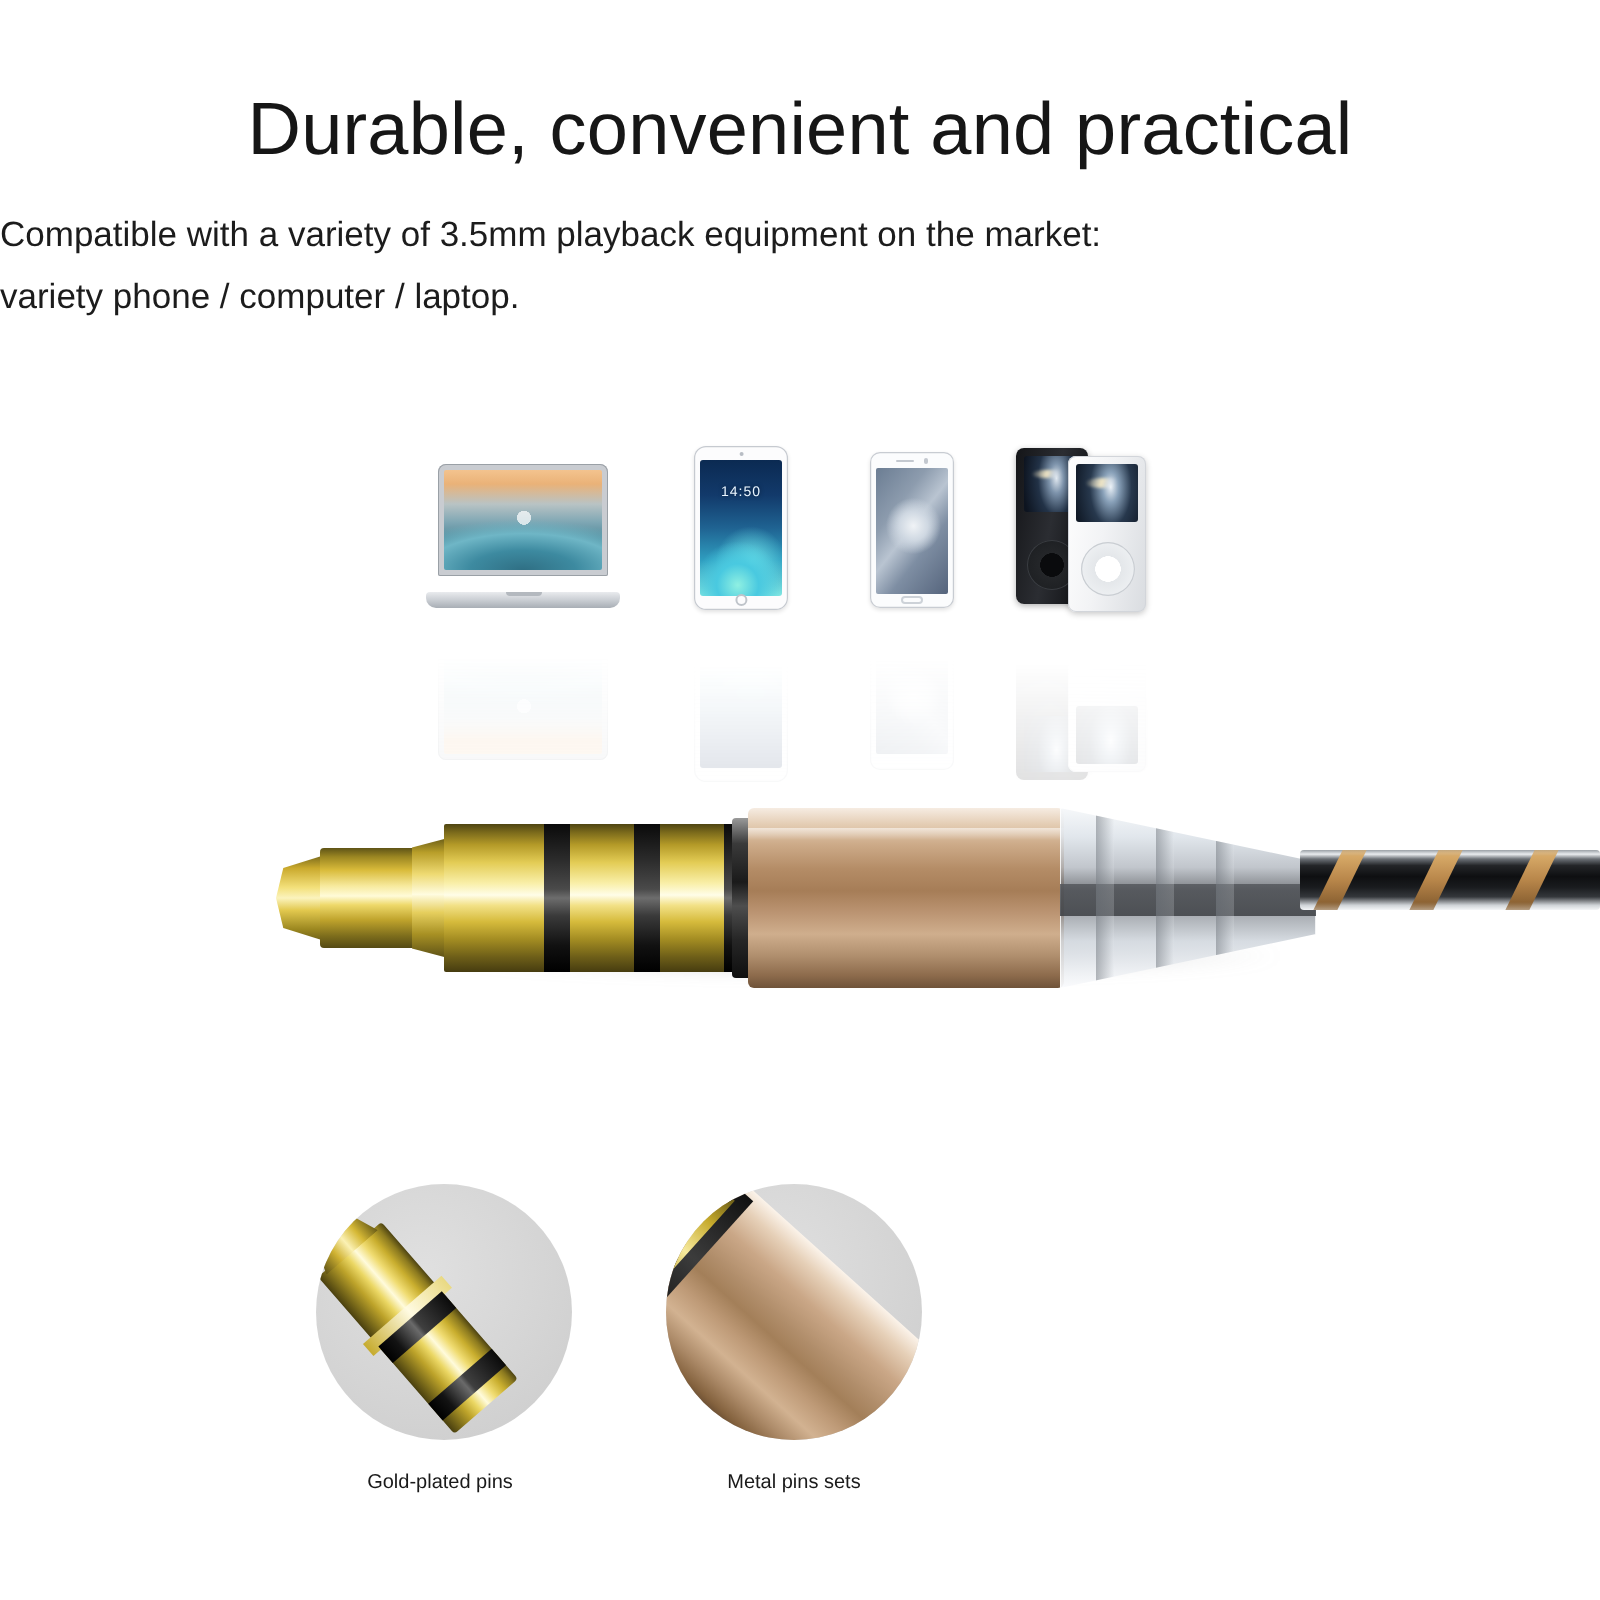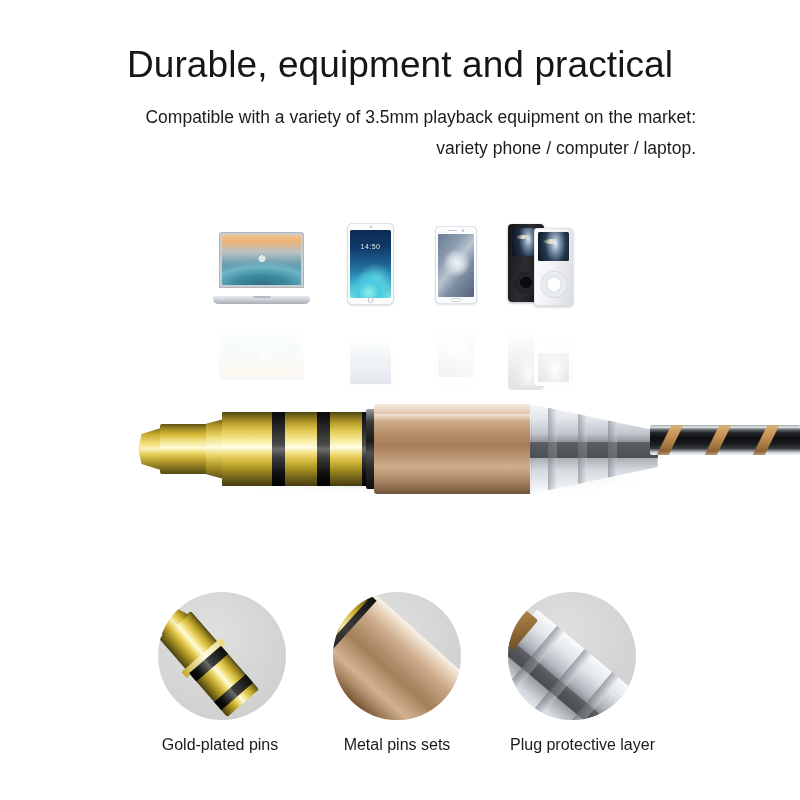--- a/index.html
+++ b/index.html
@@ -9,21 +9,21 @@
     color:#111;background:#fff;
   }
 
   
   .headline{
     position:absolute;top:44px;left:0;width:800px;text-align:center;
     font-size:37px;font-weight:400;letter-spacing:.1px;color:#161616;
     white-space:nowrap;
   }
   .subline{
-    position:absolute;top:102px;left:0;width:696px;text-align:right;
+    position:absolute;top:102px;left:0;width:696px;text-align:left;
     font-size:17.5px;line-height:31px;font-weight:400;color:#1c1c1c;
   }
 
   
   .devices{position:absolute;top:212px;left:0;width:800px;height:120px;}
   .dev{position:absolute;}
   .refl{
     position:absolute;left:0;width:100%;
     transform:scaleY(-1);opacity:.17;
     -webkit-mask-image:linear-gradient(to bottom,rgba(0,0,0,.75),transparent 72%);
@@ -245,21 +245,21 @@
 
   
   .features{position:absolute;left:0;top:592px;width:800px;height:170px;}
   .feat{position:absolute;width:128px;text-align:center;}
   .f1{left:158px;} .f2{left:333px;} .f3{left:508px;}
   .circle{
     width:128px;height:128px;border-radius:50%;overflow:hidden;position:relative;
     background:radial-gradient(circle at 42% 34%,#e0e0e0 0%,#d4d4d4 58%,#cbcbcb 100%);
   }
   .feat-label{
-    margin-top:16px;font-size:16px;color:#1a1a1a;white-space:nowrap;
+    margin-top:16px;font-size:10px;color:#1a1a1a;white-space:nowrap;
   }
   .f1 .feat-label{margin-left:-4px;}
   .f3 .feat-label{margin-left:2px;}
 
   
   .c1-pin{
     position:absolute;left:14px;top:18px;width:104px;height:42px;
     transform:rotate(49deg);transform-origin:8% 50%;
     background:linear-gradient(to bottom,
       #4e4412 0%,#8c7a1f 8%,#c9ae2e 20%,#f0dc72 34%,#fffbdc 46%,
@@ -328,21 +328,21 @@
   }
   .c3-gold{
     position:absolute;left:-14px;top:8px;width:22px;height:40px;
     background:linear-gradient(135deg,#b4884f 0%,#8e6634 60%,#6d4e28 100%);
     border-radius:2px;
   }
 </style>
 </head>
 <body>
 
-<div class="headline">Durable, equipment and practical</div>
+<div class="headline">Durable, convenient and practical</div>
 <div class="subline">
   <div>Compatible with a variety of 3.5mm playback equipment on the market:</div>
   <div>variety phone / computer / laptop.</div>
 </div>
 
 <div class="devices">
 
   <div class="dev lap">
     <div class="lap-lid">
       <div class="lap-screen"></div>
@@ -457,27 +457,13 @@
   <div class="feat f2">
     <div class="circle">
       <div class="c2-barrel">
         <div class="c2-blk"></div>
         <div class="c2-gold"></div>
       </div>
     </div>
     <div class="feat-label">Metal pins sets</div>
   </div>
 
-  <div class="feat f3">
-    <div class="circle">
-      <div class="c3-wrap">
-        <div class="c3-sleeve"></div>
-        <div class="c3-core"></div>
-        <div class="c3-rib c3-r1"></div>
-        <div class="c3-rib c3-r2"></div>
-        <div class="c3-rib c3-r3"></div>
-        <div class="c3-gold"></div>
-        <div class="c3-end"></div>
-      </div>
-    </div>
-    <div class="feat-label">Plug protective layer</div>
-  </div>
 </div>
 
 </body></html>

